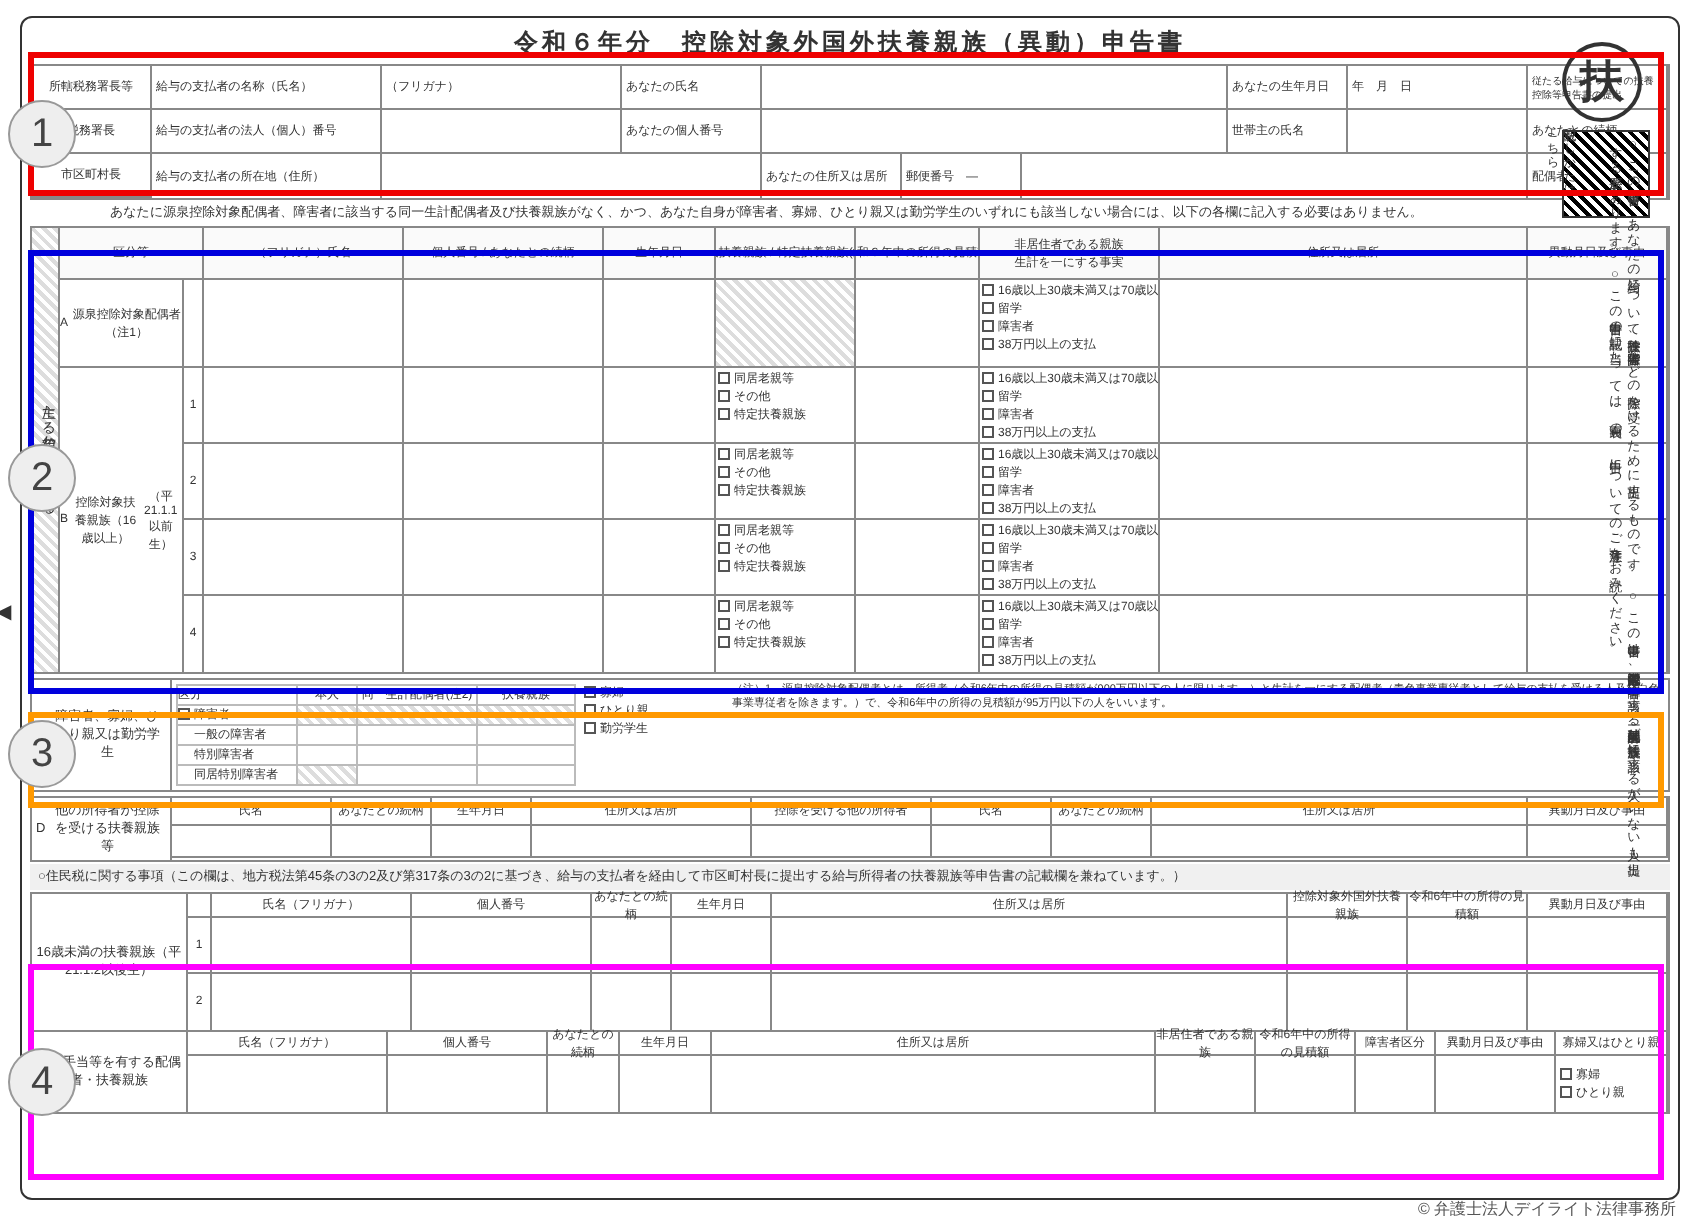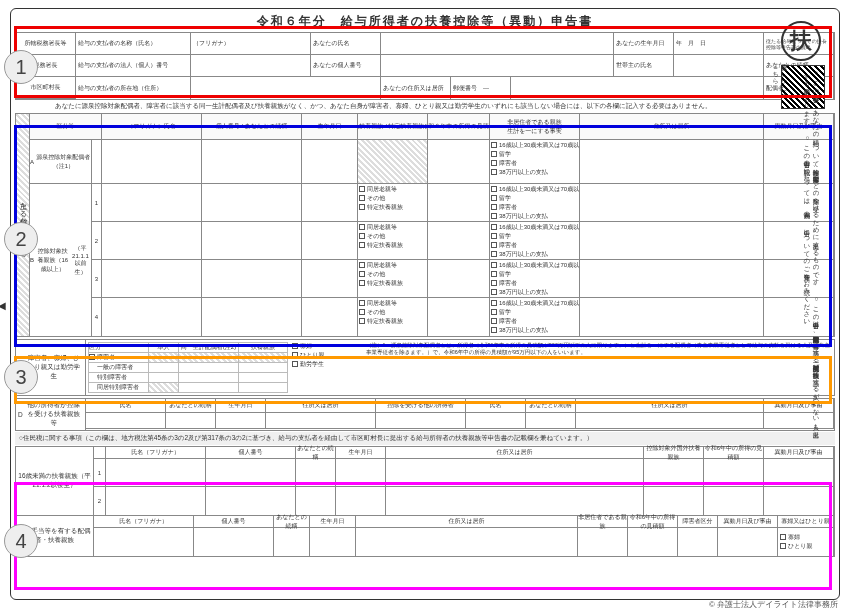--- a/index.html
+++ b/index.html
@@ -82,21 +82,21 @@
 .s4 .datarow{display:flex;height:28px;border-bottom:1px solid #888}
 .s4 .c{border-right:1px solid #888;font-size:6px;display:flex;align-items:center;justify-content:center;text-align:center}
 
 .copyright{position:absolute;right:12px;bottom:-2px;font-size:8px;color:#555}
 .arrow{position:absolute;left:-2px;top:300px;font-size:10px}
 </style>
 </head>
 <body>
 
 <div class="page">
-  <div class="title">令和６年分　給与所得者の扶養控除等（異動）申告書</div>
+  <div class="title">令和６年分　控除対象外国外扶養親族（異動）申告書</div>
   <div class="badge">扶</div>
   <div class="qr"></div>
 
   <div class="s1 tbl" style="margin-top:2px">
     <div class="left">
       <div>所轄税務署長等</div>
       <div>税務署長</div>
       <div>市区町村長</div>
     </div>
     <div class="main">

